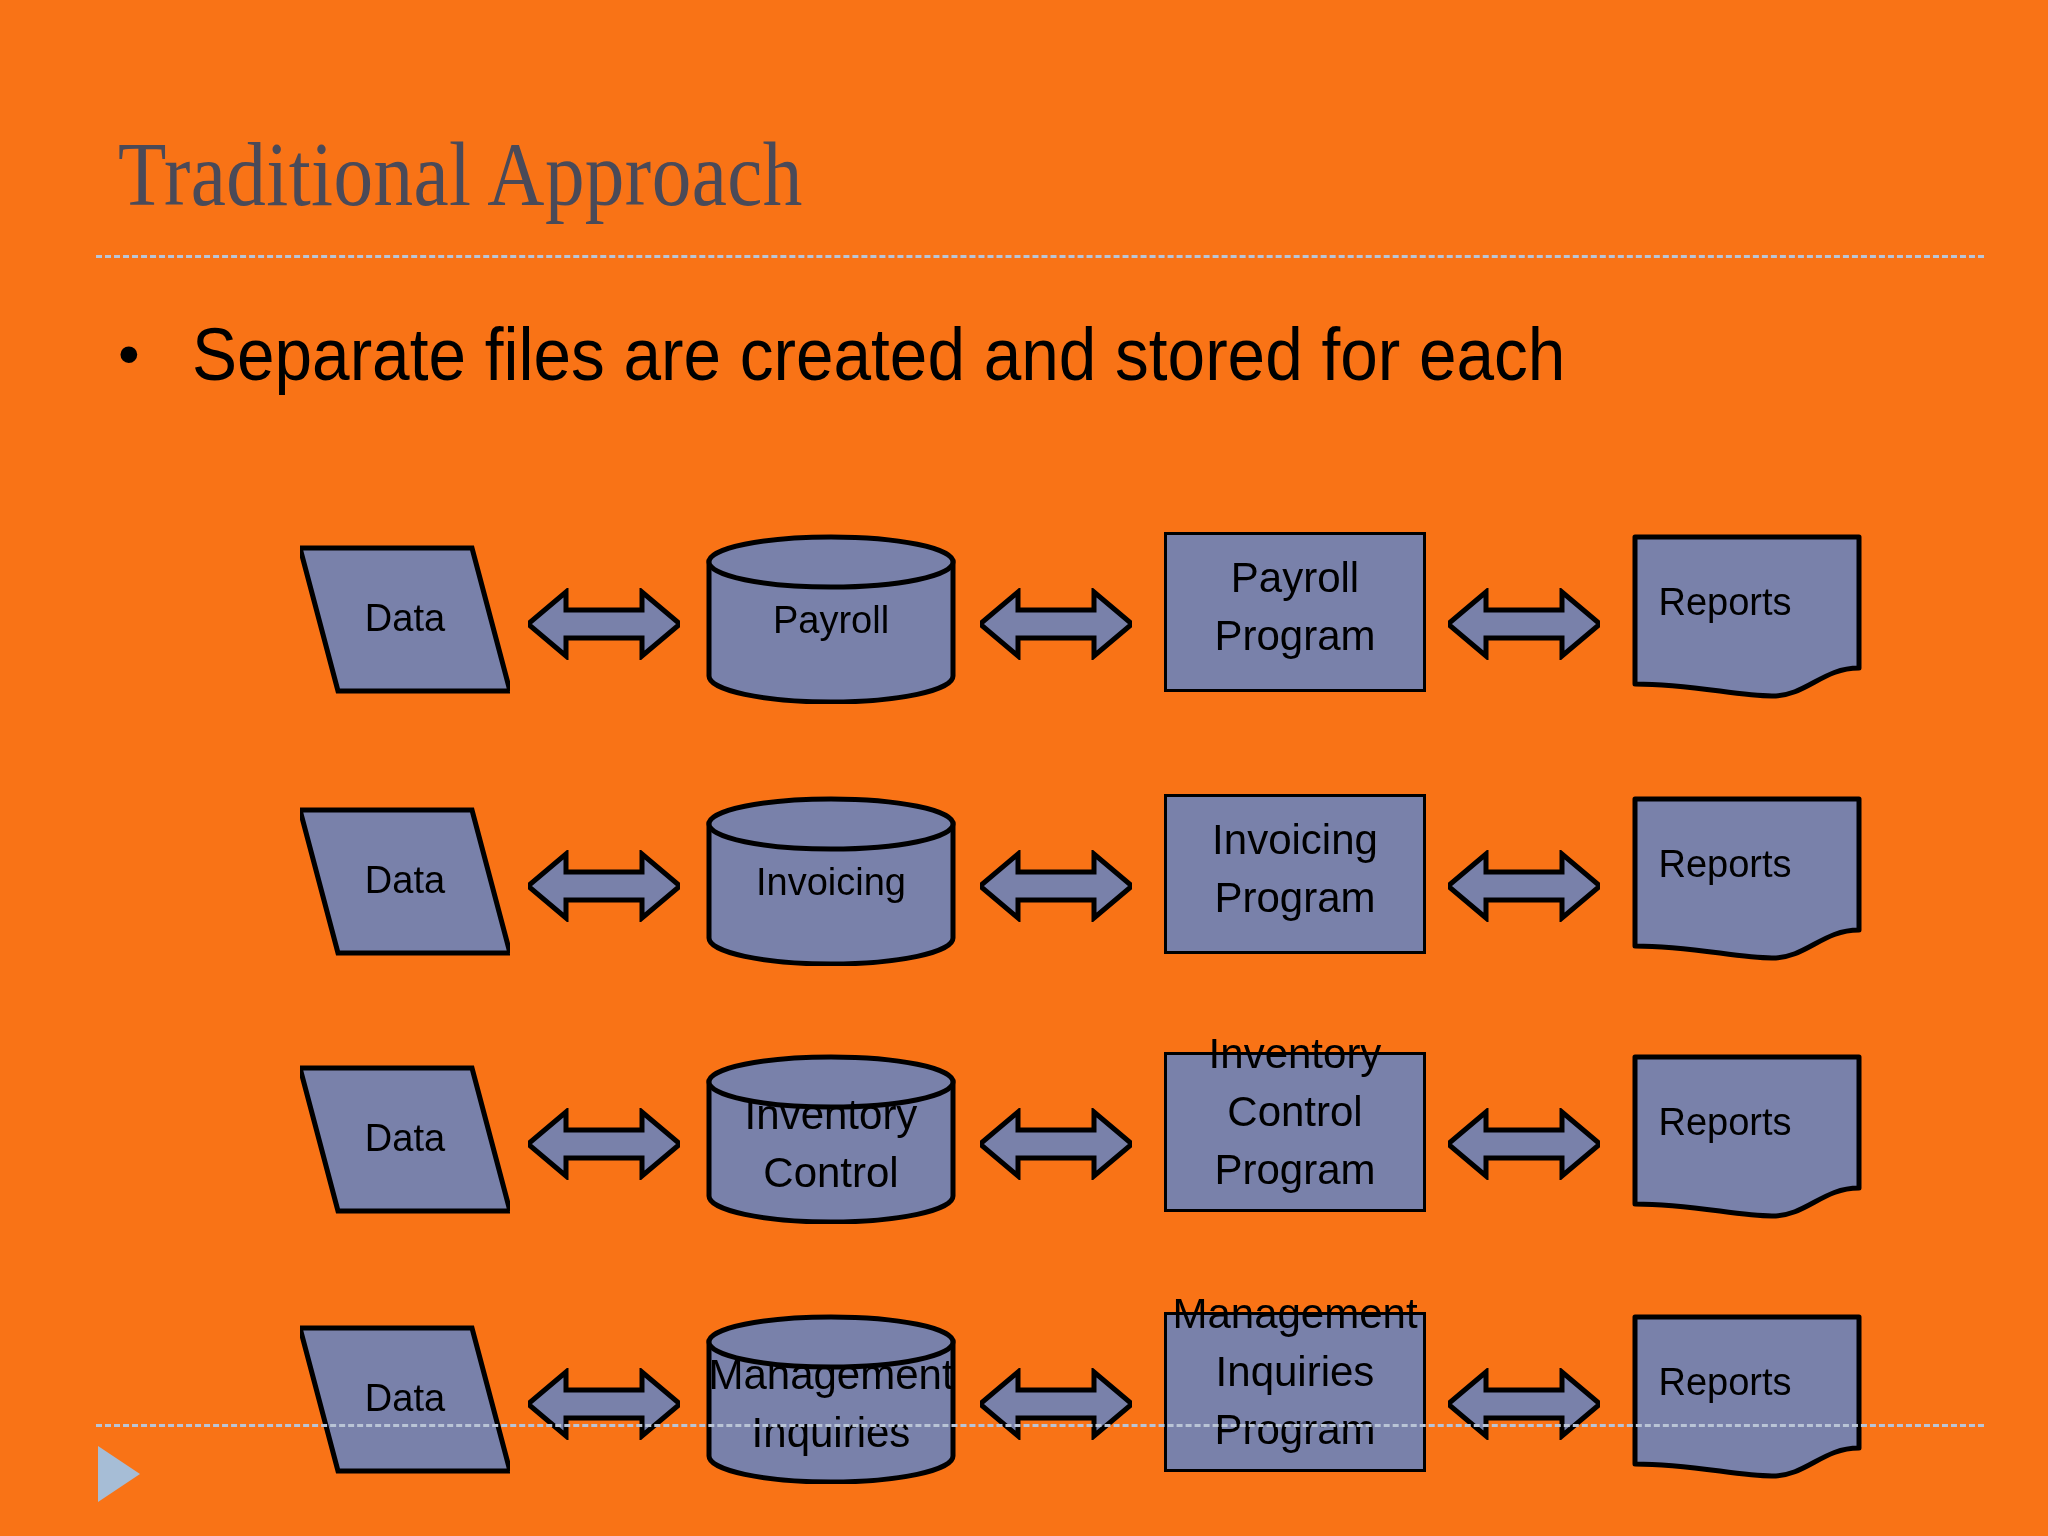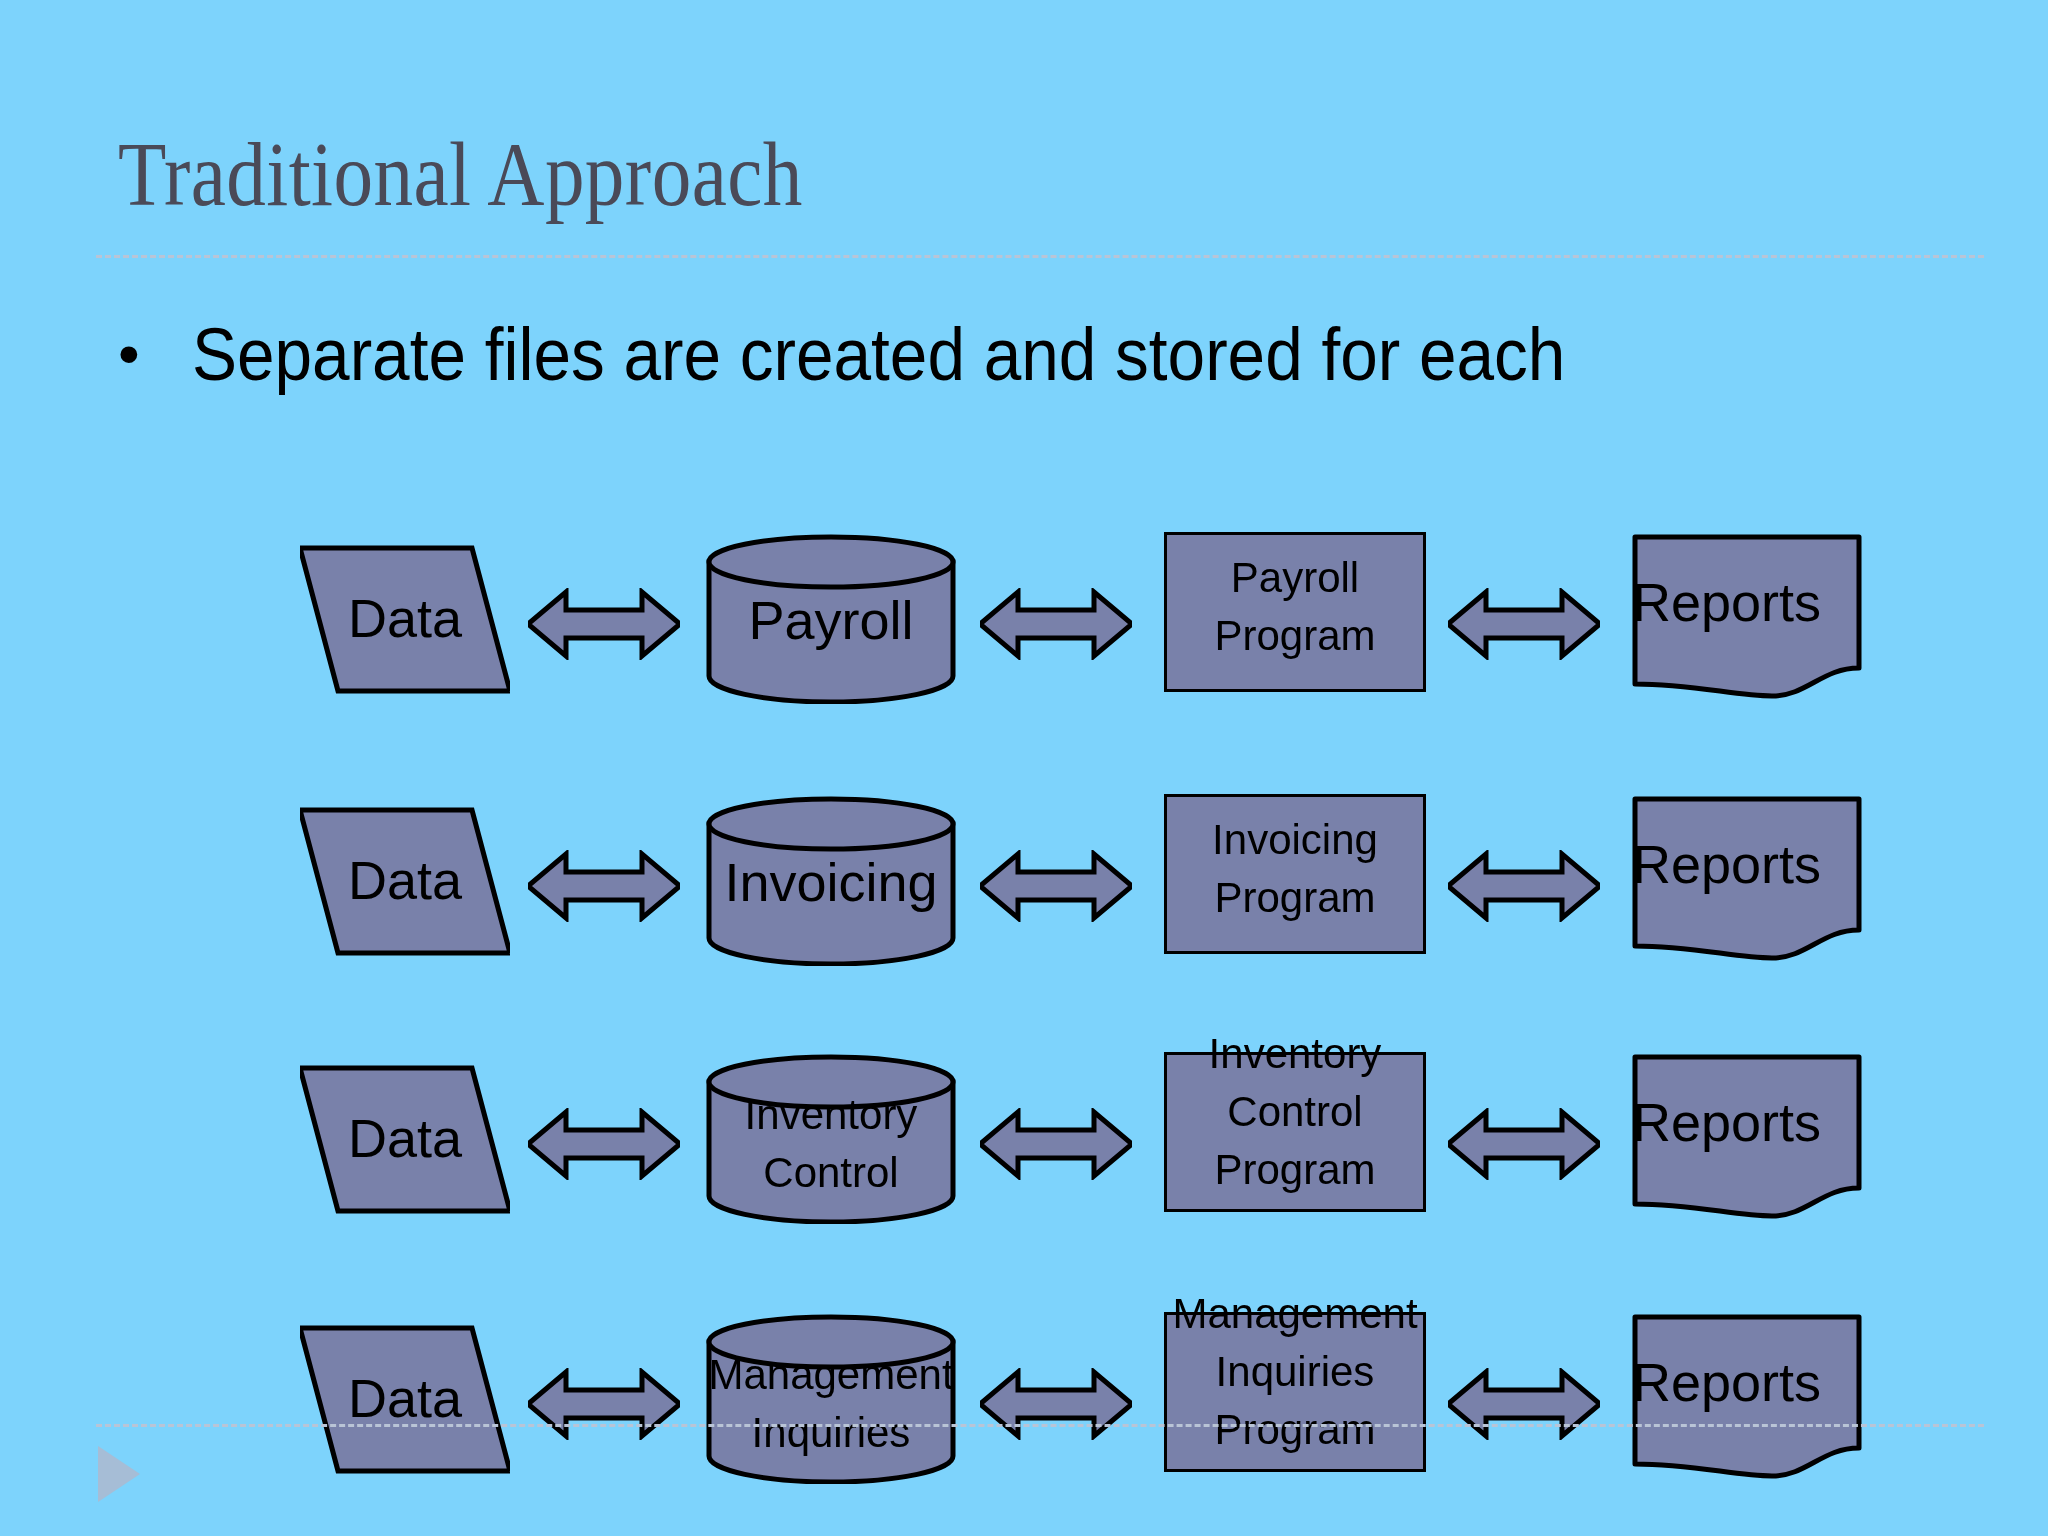--- a/index.html
+++ b/index.html
@@ -8,21 +8,21 @@
     padding: 0;
     background: #ffffff;
   }
   body {
     font-family: "Liberation Sans", sans-serif;
   }
   #slide {
     position: relative;
     width: 2048px;
     height: 1536px;
-    background: #7dd3fc;
+    background: #f97316;
     overflow: hidden;
   }
 
   
   #title {
     position: absolute;
     left: 118px;
     top: 128px;
     font-family: "Liberation Serif", "DejaVu Serif", serif;
     font-size: 92px;
@@ -147,21 +147,21 @@
     position: absolute;
     left: 0;
     width: 100%;
     text-align: center;
     font-family: "Liberation Sans", sans-serif;
     color: #000000;
     pointer-events: none;
     white-space: nowrap;
   }
   .label-1line {
-    font-size: 54px;
+    font-size: 38px;
     line-height: 52px;
   }
   .label-2line {
     font-size: 42px;
     line-height: 58px;
   }
 
   
   #nav-triangle {
     position: absolute;

